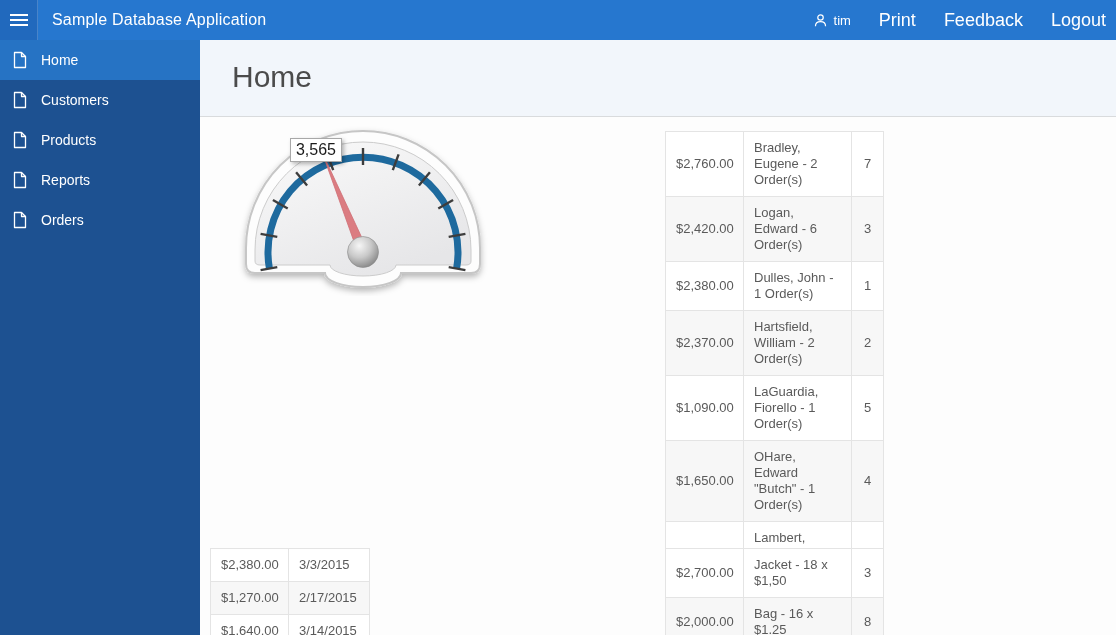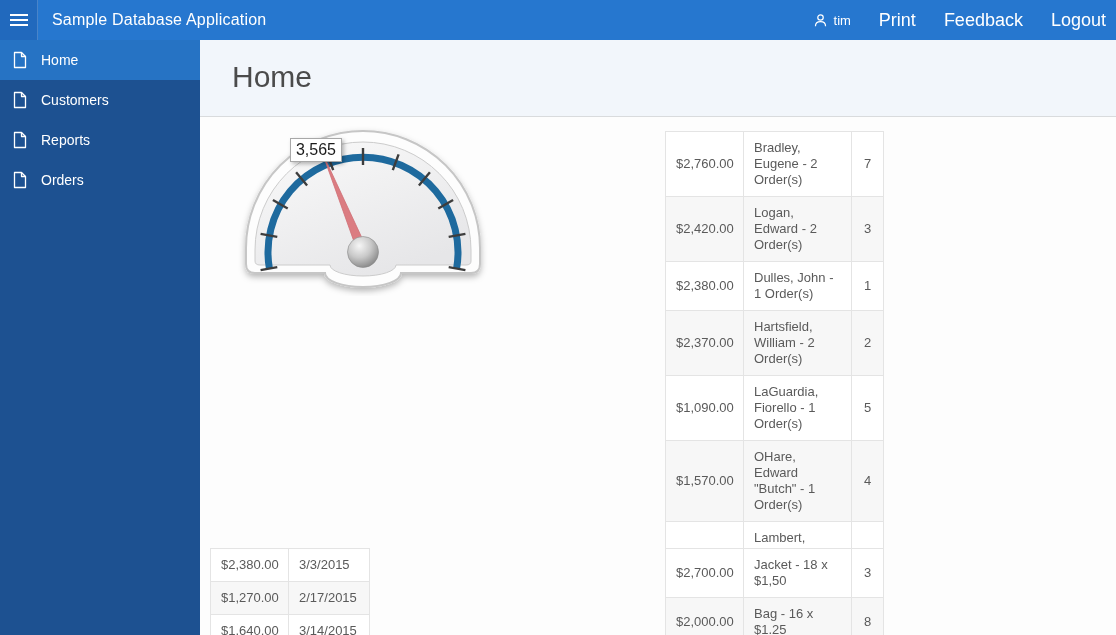--- a/index.html
+++ b/index.html
@@ -77,20 +77,27 @@
         <path d="M9.5 1.5 v4 h4" fill="none" stroke="#fff" stroke-width="1.3" stroke-linejoin="round"></path>
       </svg>
       <span class="nav-label">Home</span>
     </div>
     <div class="nav-item">
       <svg class="nav-icon" viewBox="0 0 16 18">
         <path d="M2.5 1.5 h7 l4 4 v11 h-11 z" fill="none" stroke="#fff" stroke-width="1.3" stroke-linejoin="round"></path>
         <path d="M9.5 1.5 v4 h4" fill="none" stroke="#fff" stroke-width="1.3" stroke-linejoin="round"></path>
       </svg>
       <span class="nav-label">Customers</span>
+    </div>
+    <div class="nav-item">
+      <svg class="nav-icon" viewBox="0 0 16 18">
+        <path d="M2.5 1.5 h7 l4 4 v11 h-11 z" fill="none" stroke="#fff" stroke-width="1.3" stroke-linejoin="round"></path>
+        <path d="M9.5 1.5 v4 h4" fill="none" stroke="#fff" stroke-width="1.3" stroke-linejoin="round"></path>
+      </svg>
+      <span class="nav-label">Products</span>
     </div>
     <div class="nav-item">
       <svg class="nav-icon" viewBox="0 0 16 18">
         <path d="M2.5 1.5 h7 l4 4 v11 h-11 z" fill="none" stroke="#fff" stroke-width="1.3" stroke-linejoin="round"></path>
         <path d="M9.5 1.5 v4 h4" fill="none" stroke="#fff" stroke-width="1.3" stroke-linejoin="round"></path>
       </svg>
       <span class="nav-label">Reports</span>
     </div>
     <div class="nav-item">
       <svg class="nav-icon" viewBox="0 0 16 18">
@@ -158,40 +165,40 @@
           <col style="width:32px">
         </colgroup>
       <tbody>
         <tr>
           <td class="amount">$2,760.00</td>
           <td class="link-cell">Bradley, Eugene - 2 Order(s)</td>
           <td class="count">7</td>
         </tr>
         <tr>
           <td class="amount">$2,420.00</td>
-          <td class="link-cell">Logan, Edward - 2 Order(s)</td>
+          <td class="link-cell">Logan, Edward - 6 Order(s)</td>
           <td class="count">3</td>
         </tr>
         <tr>
           <td class="amount">$2,380.00</td>
           <td class="link-cell">Dulles, John - 1 Order(s)</td>
           <td class="count">1</td>
         </tr>
         <tr>
           <td class="amount">$2,370.00</td>
           <td class="link-cell">Hartsfield, William - 2 Order(s)</td>
           <td class="count">2</td>
         </tr>
         <tr>
           <td class="amount">$1,090.00</td>
           <td class="link-cell">LaGuardia, Fiorello - 1 Order(s)</td>
           <td class="count">5</td>
         </tr>
         <tr>
-          <td class="amount">$1,570.00</td>
+          <td class="amount">$1,650.00</td>
           <td class="link-cell">OHare, Edward "Butch" - 1 Order(s)</td>
           <td class="count">4</td>
         </tr>
         <tr>
           <td class="amount">$950.00</td>
           <td class="link-cell">Lambert, Albert - 1 Order(s)</td>
           <td class="count">6</td>
         </tr>
       </tbody>
     </table>

